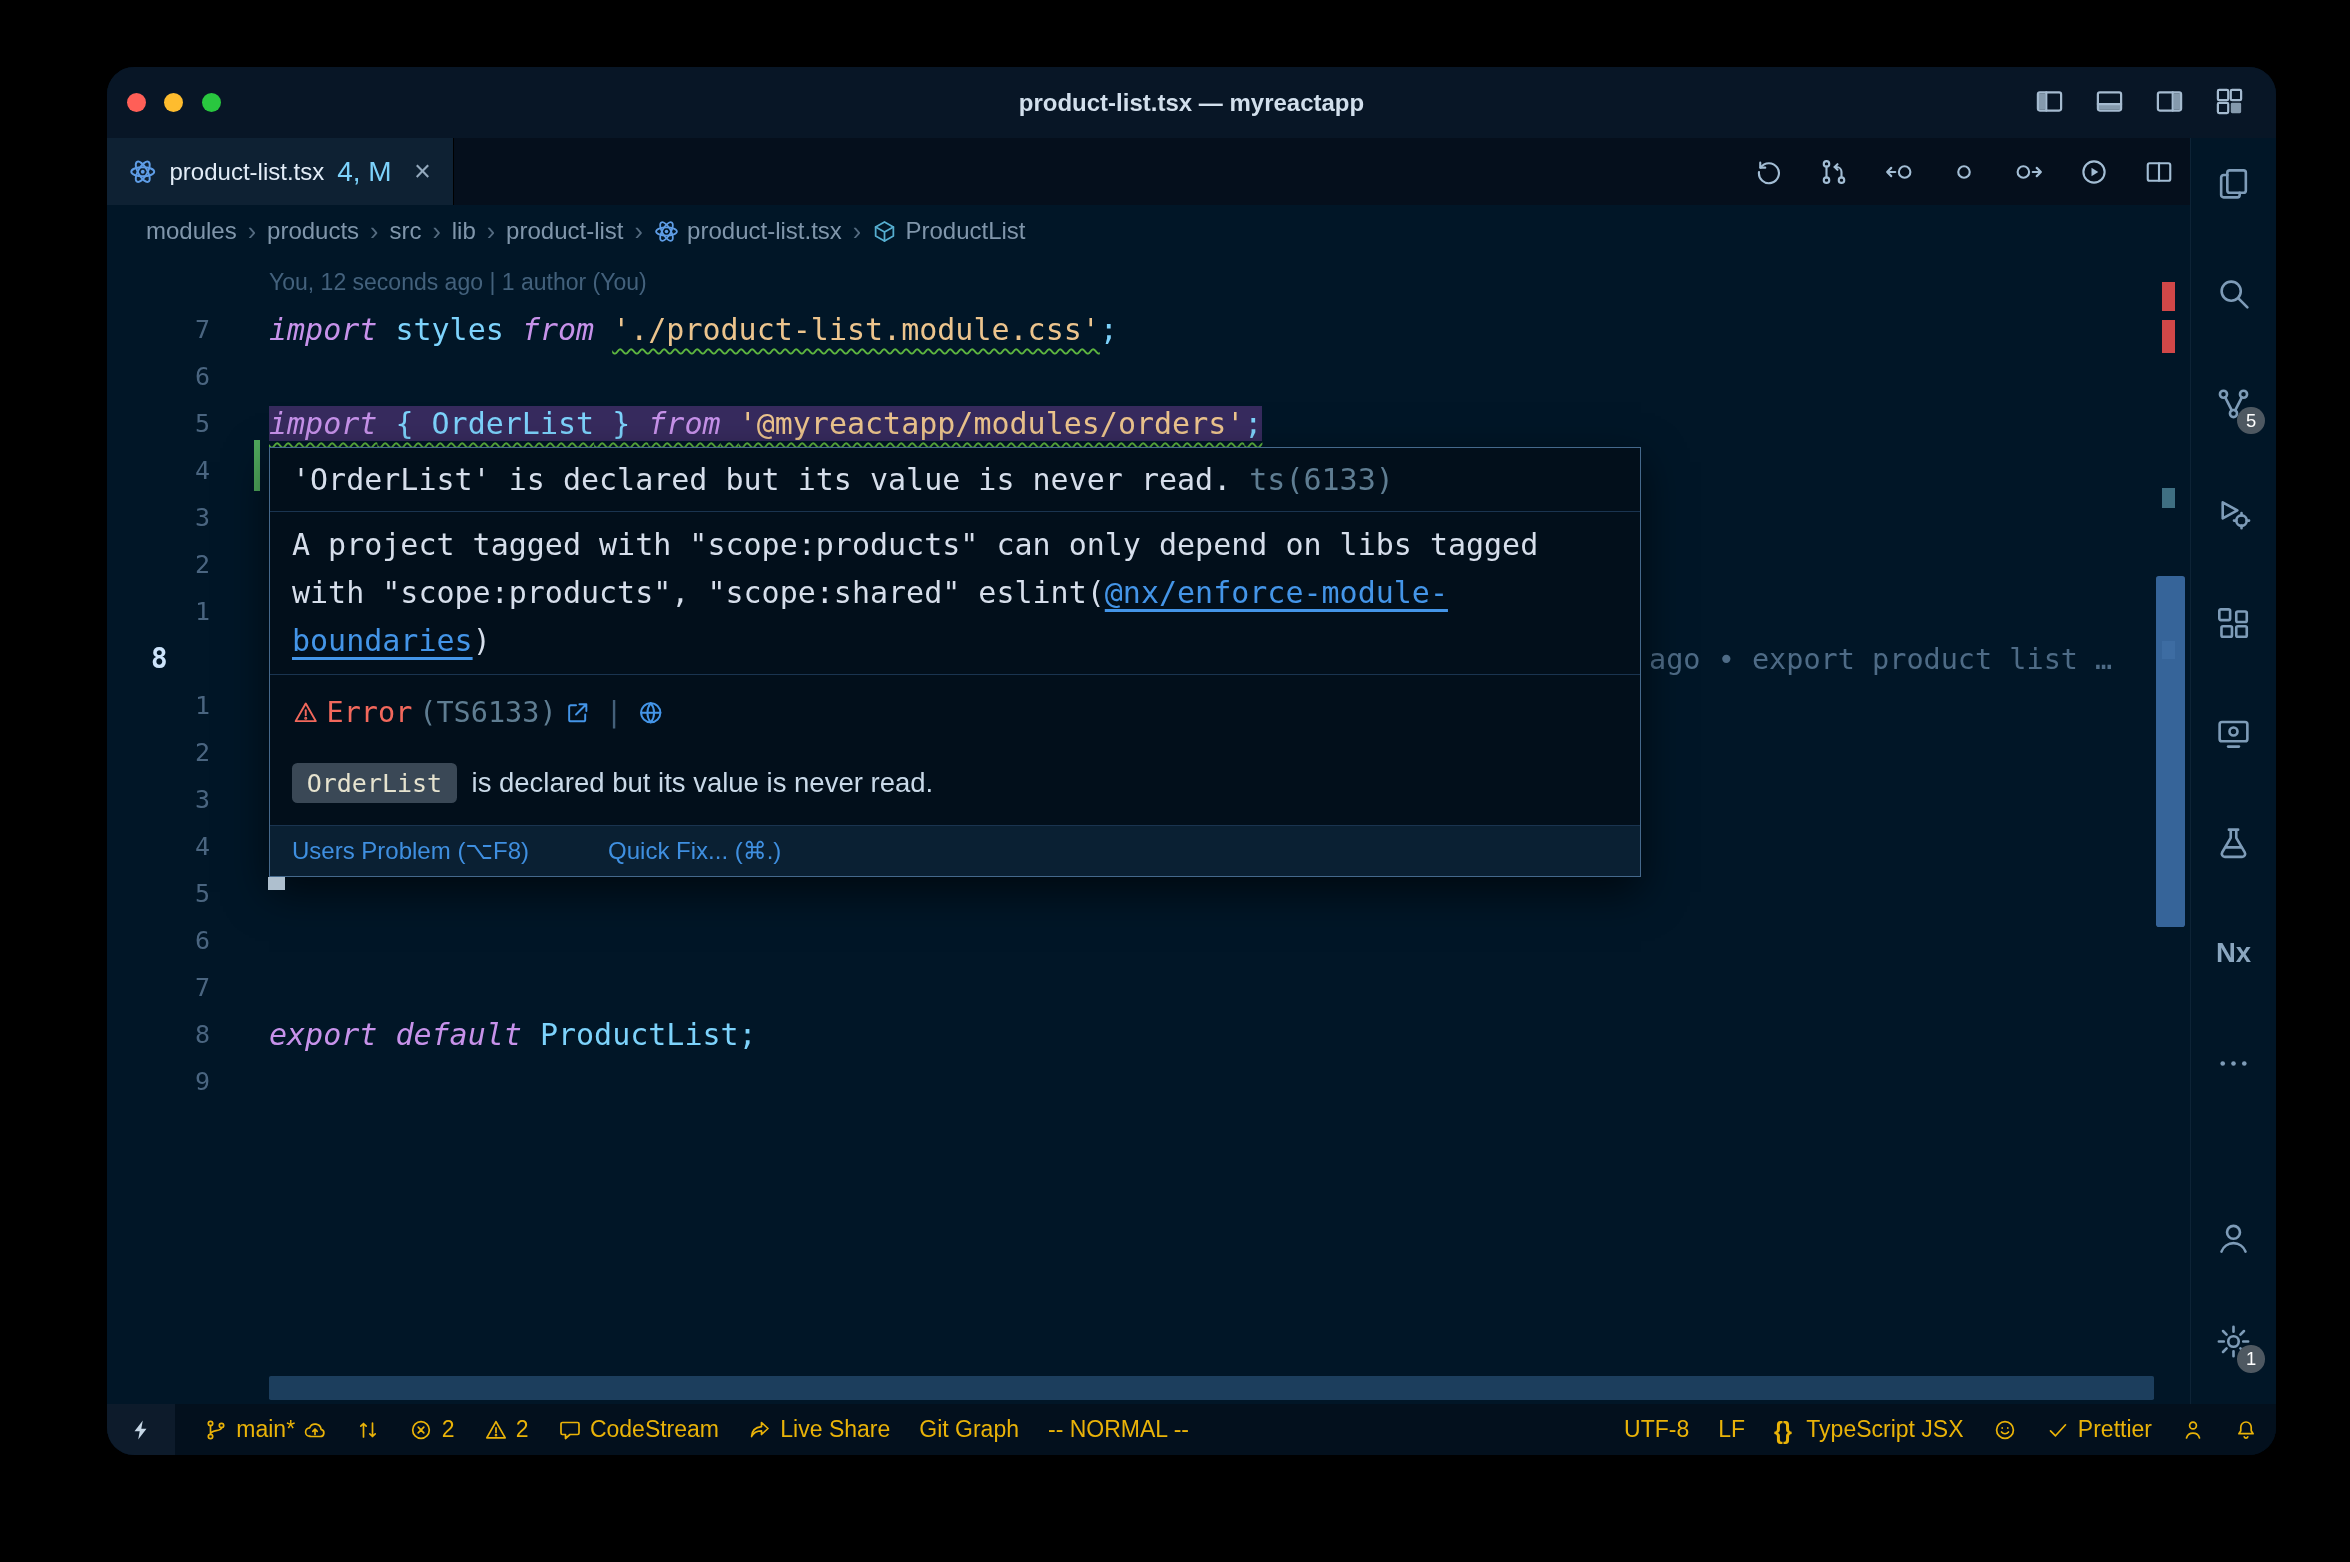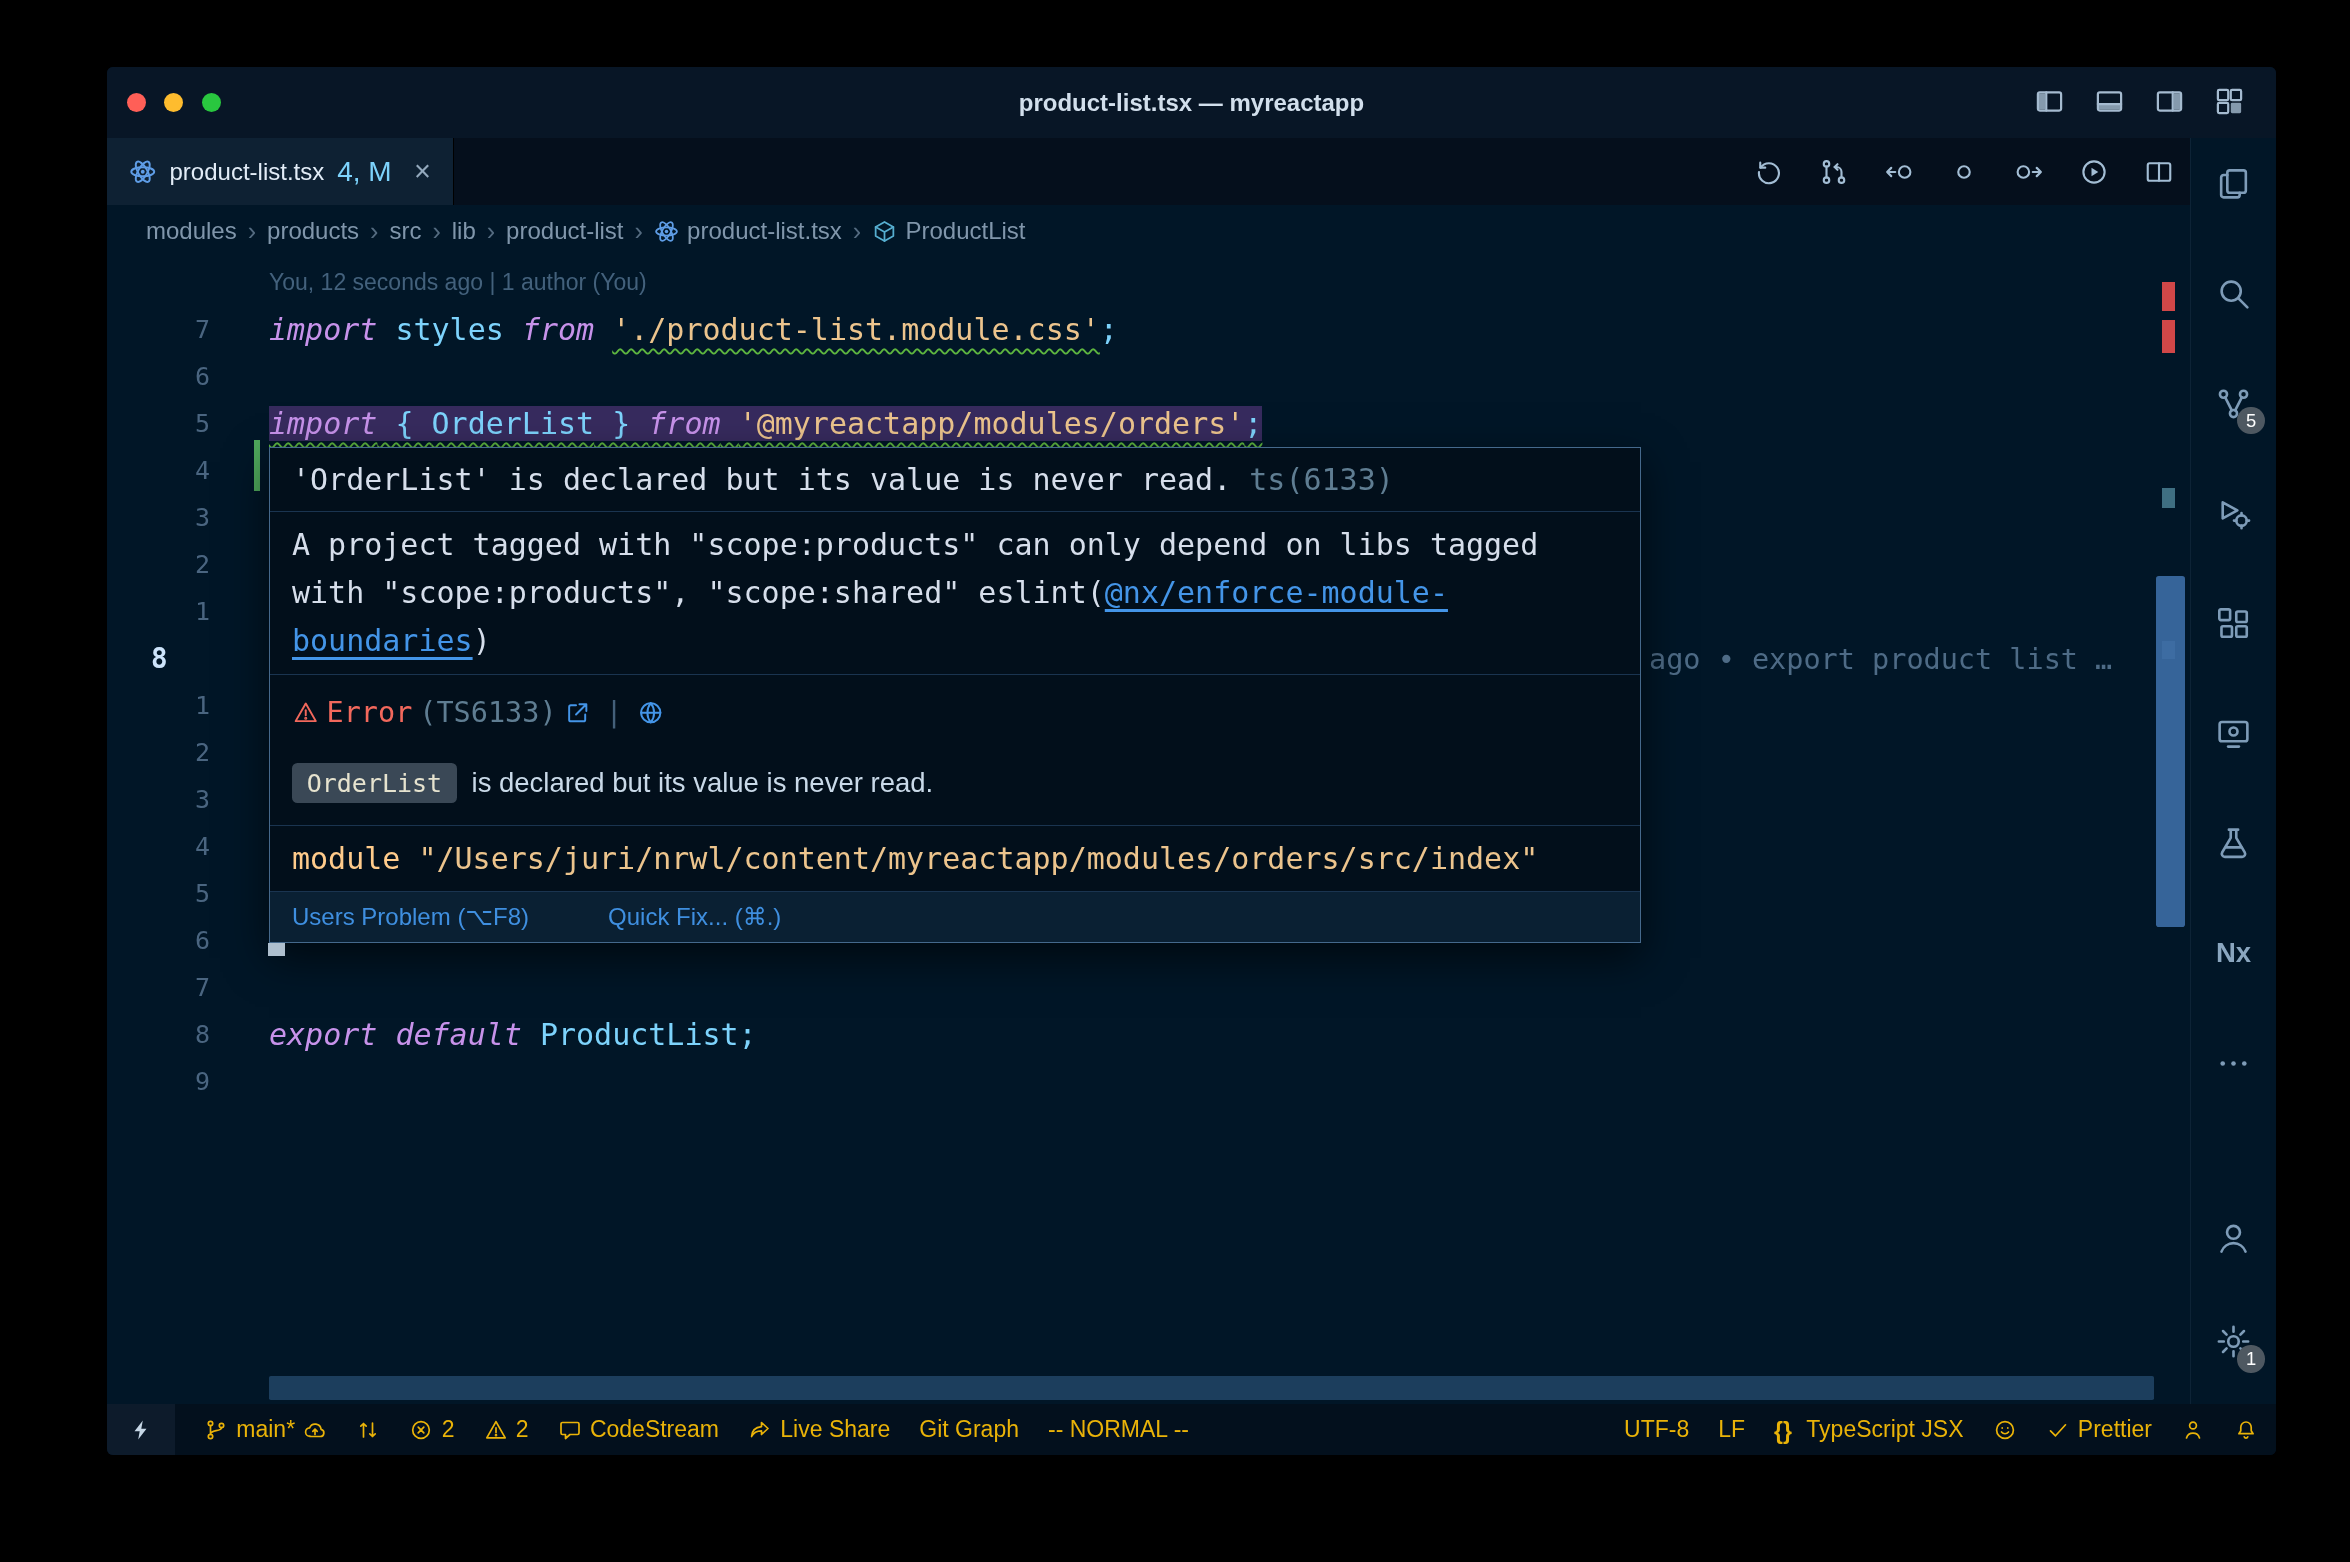--- a/index.html
+++ b/index.html
@@ -1,17 +1,17 @@
 <!DOCTYPE html>
 <html style="font-size:14.7px"><head>
 <meta charset="utf-8">
 <style>
   html,body{margin:0;padding:0;}
   body{width:2351px;height:1563px;background:#000;font-family:"Liberation Sans",sans-serif;overflow:hidden;position:relative;}
-  .window{position:absolute;left:107px;top:67px;width:2169px;height:1388px;background:#011627;border-radius:6px;overflow:hidden;box-shadow:0 37px 110px rgba(0,0,0,.85);}
+  .window{position:absolute;left:107px;top:67px;width:2169px;height:1388px;background:#011627;border-radius:27px;overflow:hidden;box-shadow:0 37px 110px rgba(0,0,0,.85);}
   .icon{display:inline-flex;}
   .icon svg{width:100%;height:100%;display:block;fill:none;stroke:currentColor;stroke-width:1.7;stroke-linecap:round;stroke-linejoin:round;}
   
   .titlebar{position:relative;height:71px;background:#081626;}
   .lights{position:absolute;left:20px;top:26px;display:flex;gap:18.4px;}
   .light{width:19px;height:19px;border-radius:50%;}
   .title{position:absolute;left:0;right:0;top:0;height:71px;display:flex;align-items:center;justify-content:center;color:#d2dfec;font-size:24px;font-weight:600;}
   .tl-icons{position:absolute;right:31px;top:19px;display:flex;gap:29px;color:#a5bbd0;}
   .tl-icons .icon{width:31px;height:31px;}
   
@@ -361,23 +361,20 @@
                 <circle cx="12" cy="12" r="8.4"></circle>
                 <path d="M3.6 12h16.8M12 3.6a13.5 13.5 0 0 1 0 16.8M12 3.6a13.5 13.5 0 0 0 0 16.8"></path>
               </svg>
             </span>
         </div>
         <div class="chip-row">
           <span class="chip">OrderList</span>
           <span>is declared but its value is never read.</span>
         </div>
       </div>
-      <div class="pop-sec sec4">
-        <span class="mod-kw">module</span><span class="mod-str"> "/Users/juri/nrwl/content/myreactapp/modules/orders/src/index"</span>
-      </div>
       <div class="pop-sec sec5">
         <span>Users Problem (⌥F8)</span>
         <span>Quick Fix... (⌘.)</span>
       </div>
       <div class="resize-grip"></div>
     </div>
   </div>
 
   <div class="activitybar">
     <div class="activity-main" id="activity-main">

